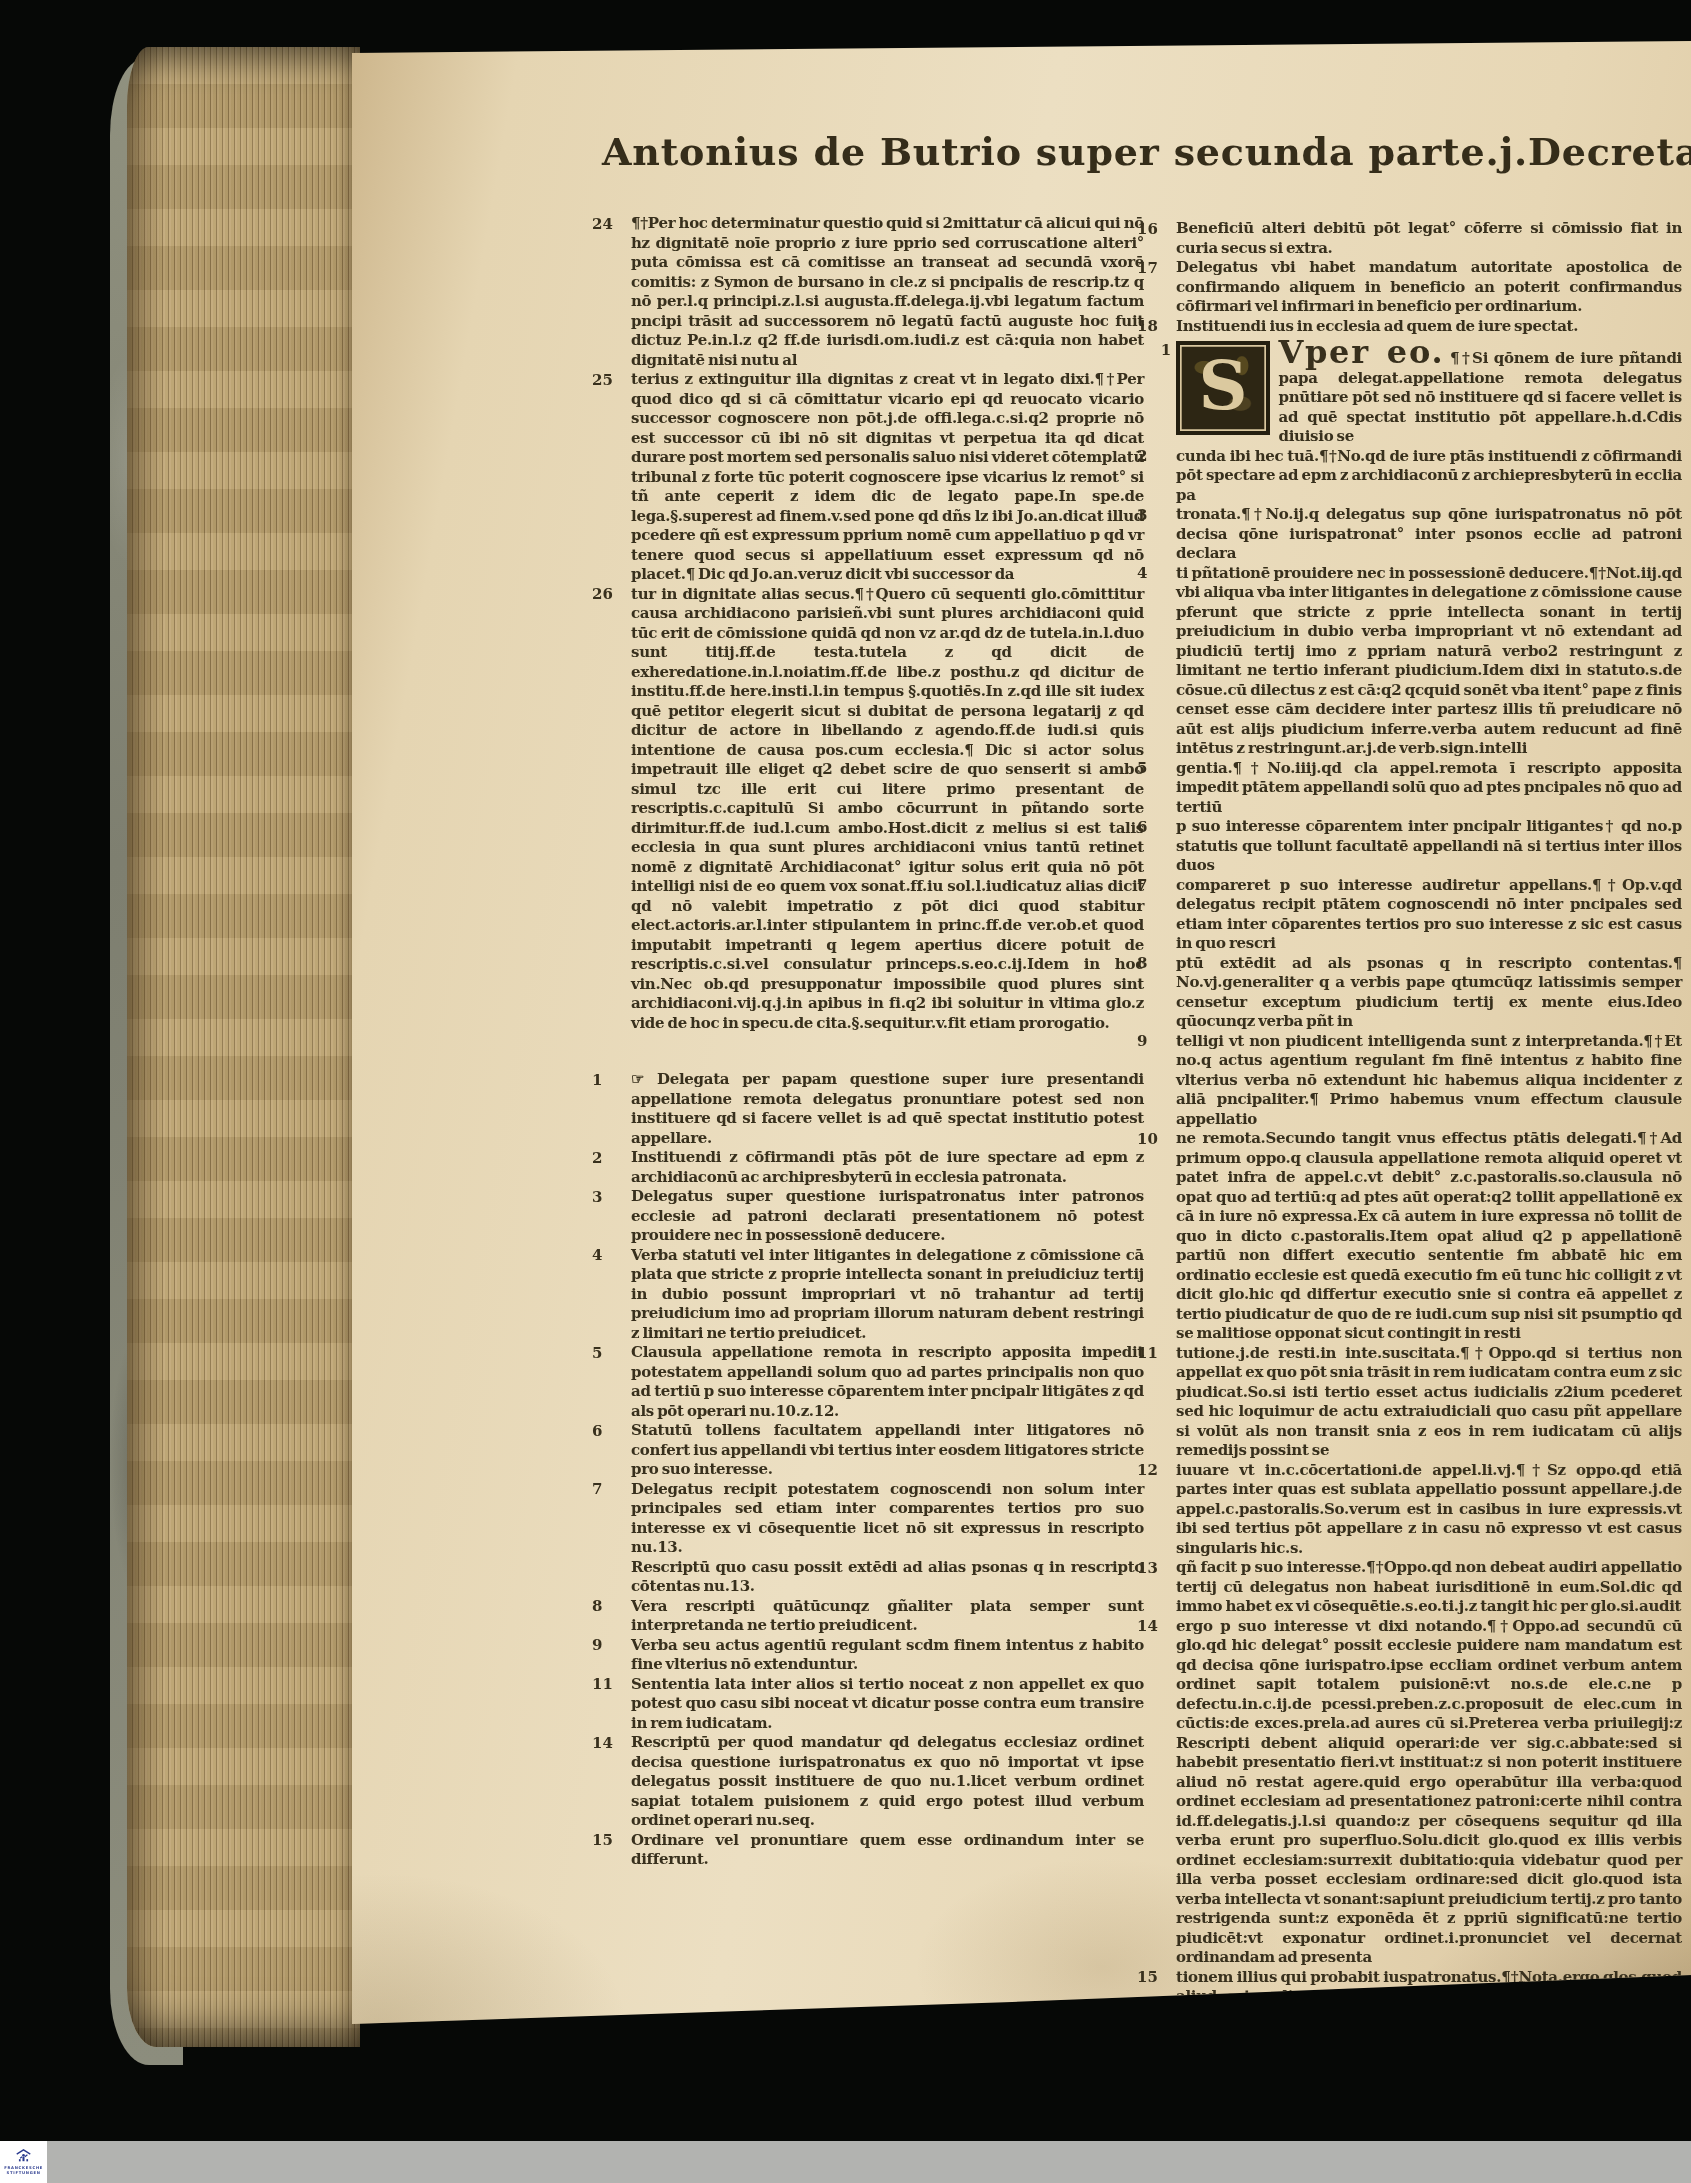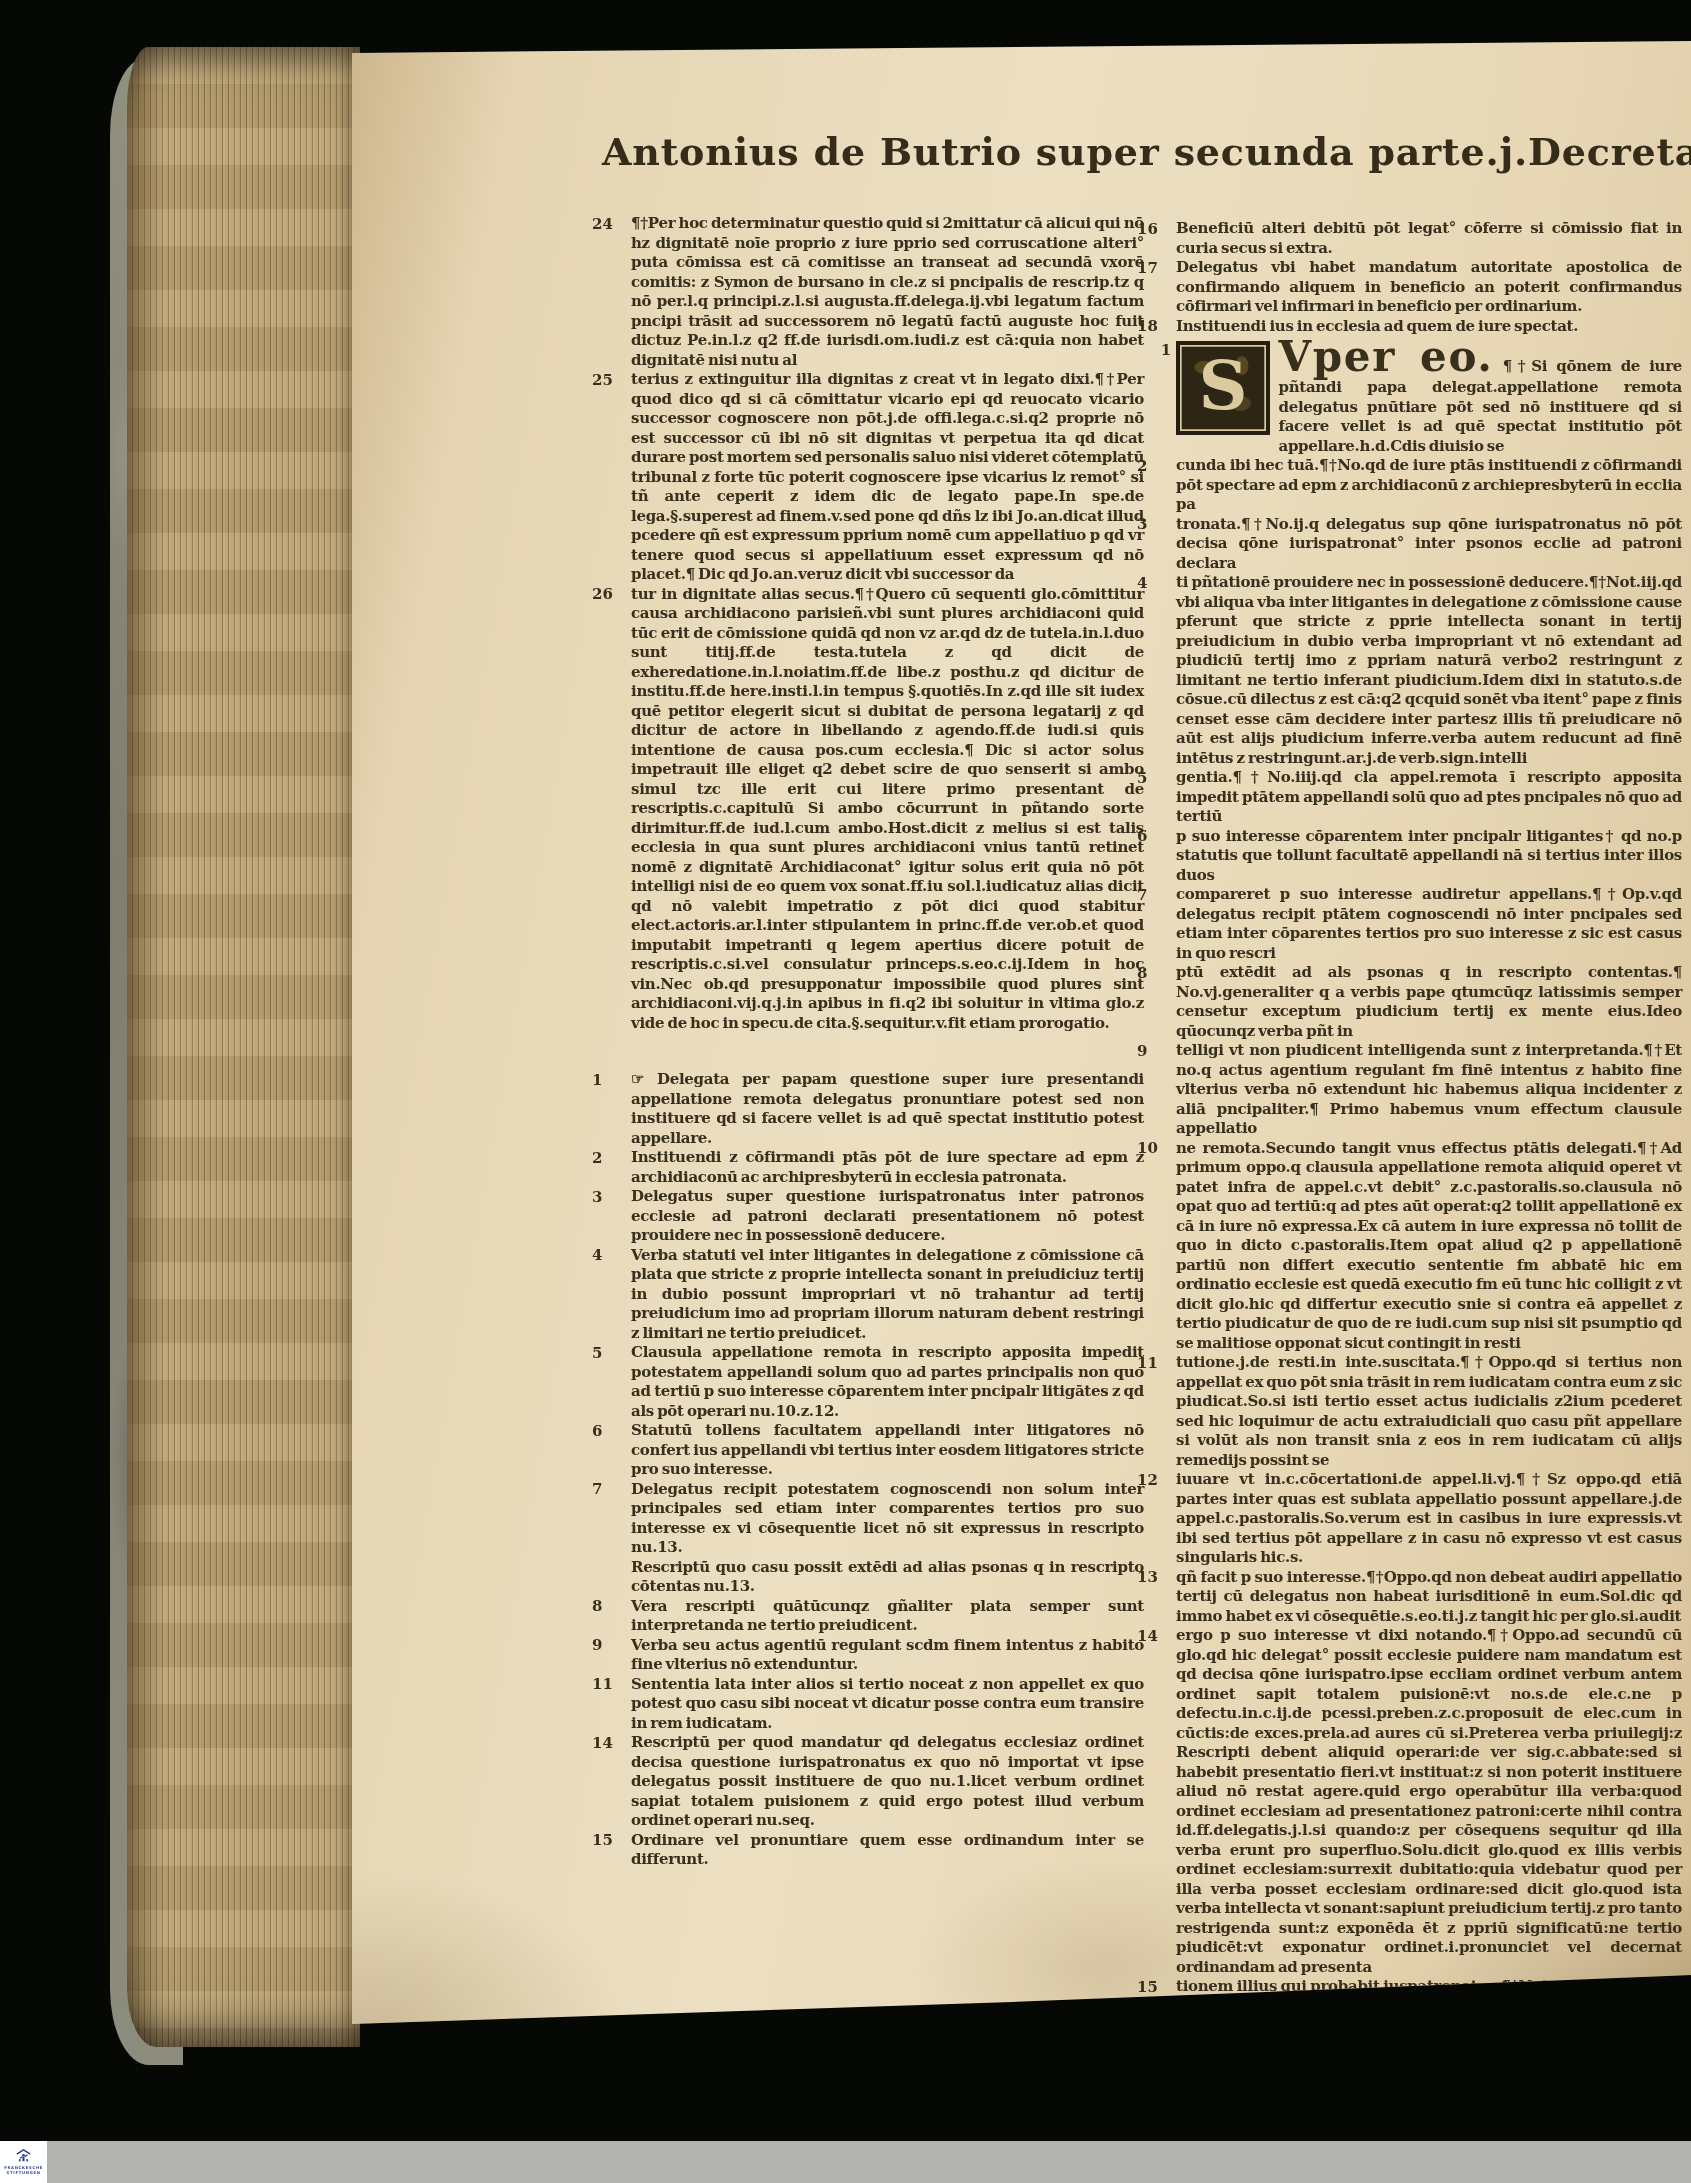--- a/index.html
+++ b/index.html
@@ -63,21 +63,21 @@
     float:left;width:86px;height:86px;margin:5px 8.5px 1.7px 0;
     background:
       radial-gradient(22px 15px at 28% 26%, #55481f 0 40%, transparent 46%),
       radial-gradient(25px 17px at 70% 68%, #4d4121 0 40%, transparent 46%),
       radial-gradient(15px 22px at 72% 24%, #57491f 0 40%, transparent 46%),
       #2d2614;
     border:4.2px solid #241f10;
     box-shadow:inset 0 0 0 1.7px #d9c79f;
     color:#dbc99f;font-size:68px;line-height:81px;text-align:center;font-weight:700;
   }
-  .incipit-word{font-size:42px;line-height:1;font-weight:700;letter-spacing:1.7px;word-spacing:1.7px;}
+  .incipit-word{font-size:32px;line-height:1;font-weight:700;letter-spacing:1.7px;word-spacing:1.7px;}
   .catchword{text-align:right;padding-right:3.4px;font-size:15px;font-weight:700;margin-top:1.7px;}
   
   .footer-bar{position:absolute;left:0;top:2141px;width:1692px;height:42px;background:#b2b3b0;}
   .logo-box{
     position:absolute;left:0;top:0;width:47px;height:42px;background:#ffffff;
     display:flex;flex-direction:column;align-items:center;justify-content:center;gap:0.8px;
   }
   .logo-icon{display:block;}
   .logo-text{
     display:flex;flex-direction:column;align-items:center;

